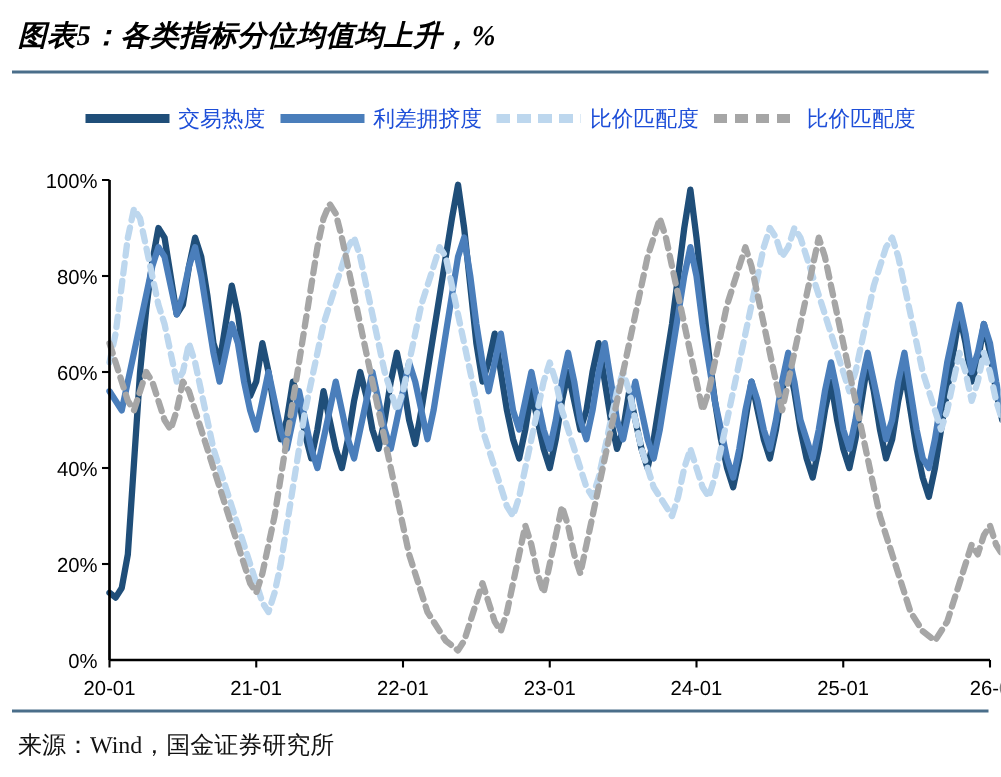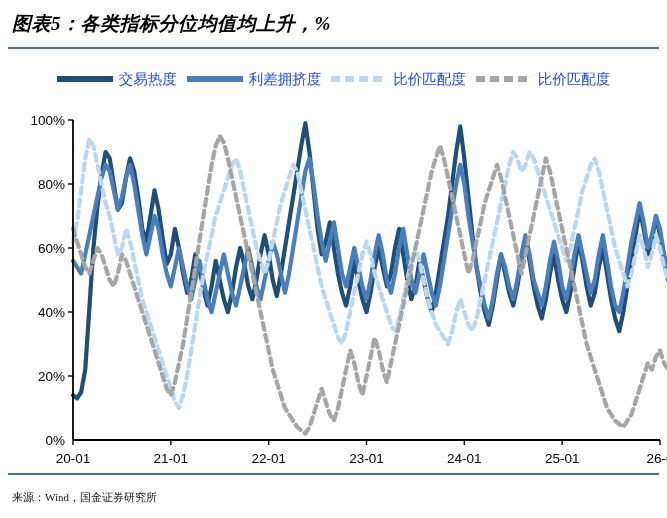--- a/index.html
+++ b/index.html
@@ -108,21 +108,21 @@
     position: absolute;
     left: 12px;
     top: 483px;
     width: 640px;
     height: 28px;
     display: flex;
     align-items: center;
   }
   .source-text {
     font-family: "Liberation Serif", "DejaVu Serif", serif;
-    font-size: 11px;
+    font-size: 16px;
     color: #111111;
     white-space: nowrap;
   }
 </style>
 </head>
 <body>
 
 <div id="figure">
 
   <div class="title-row">

